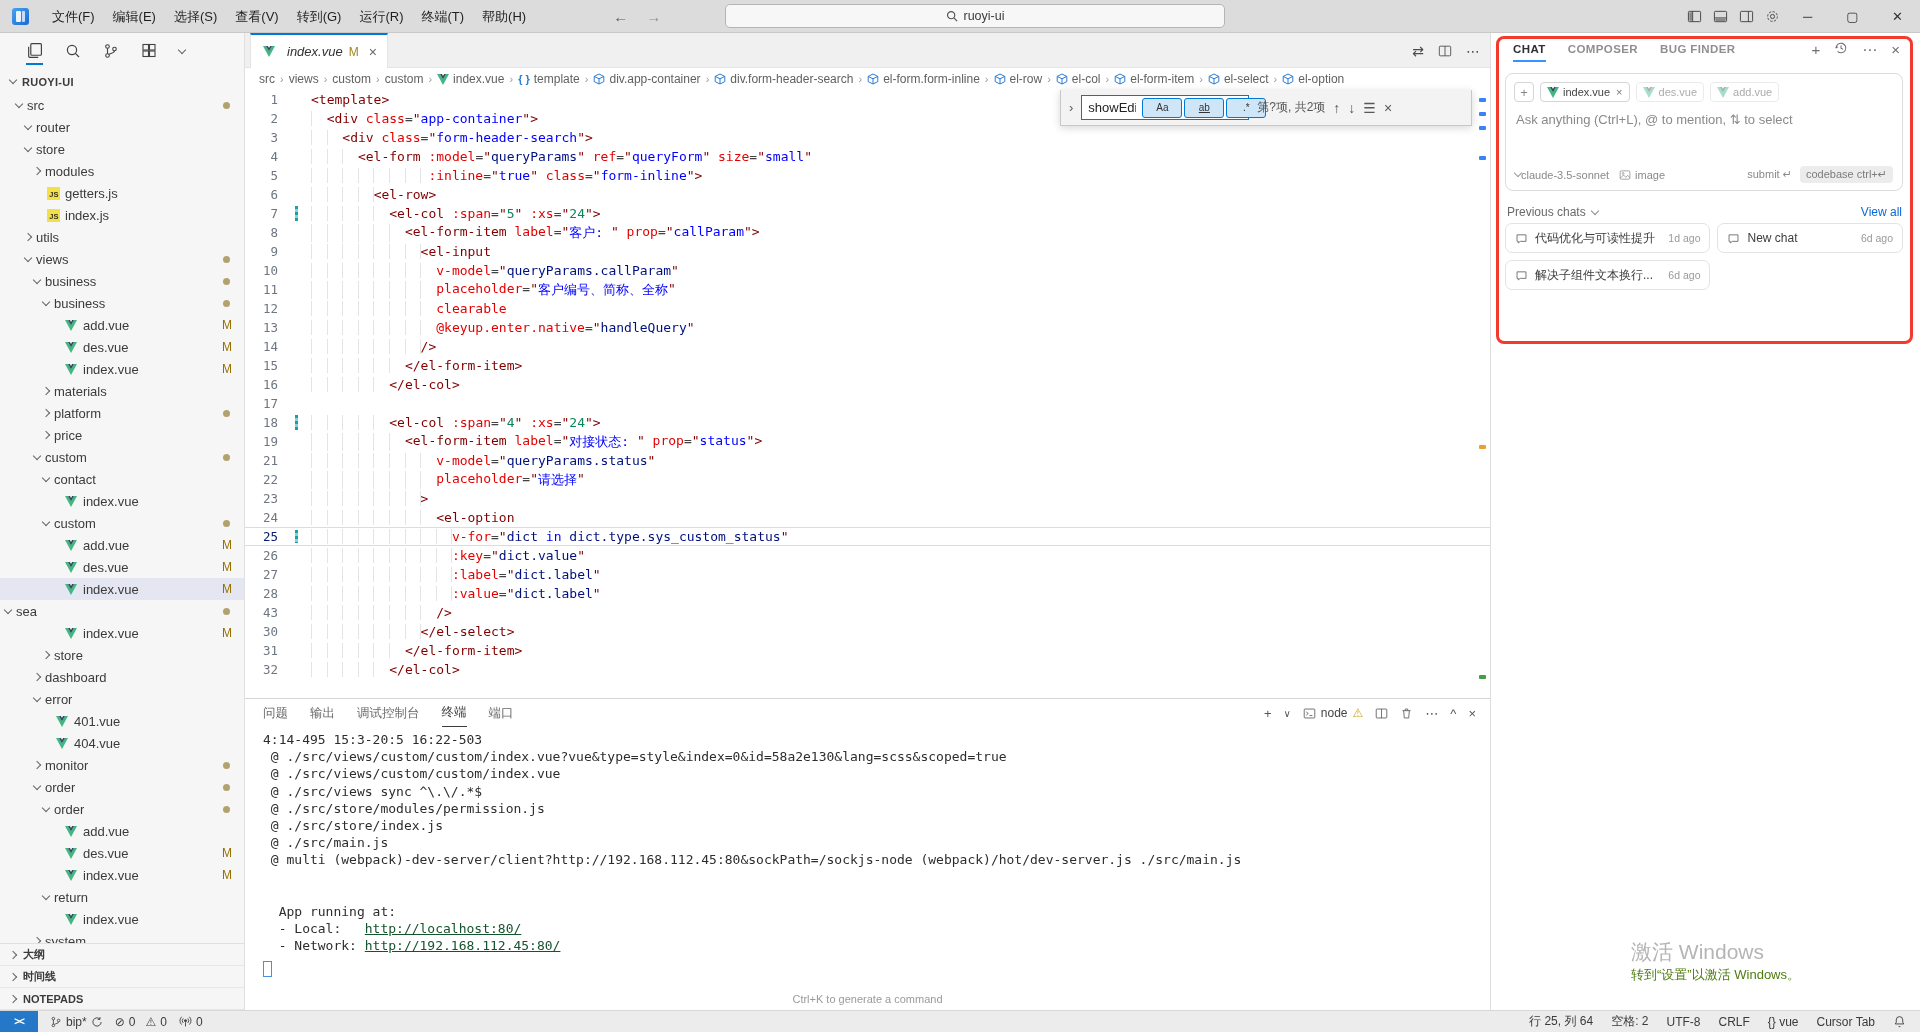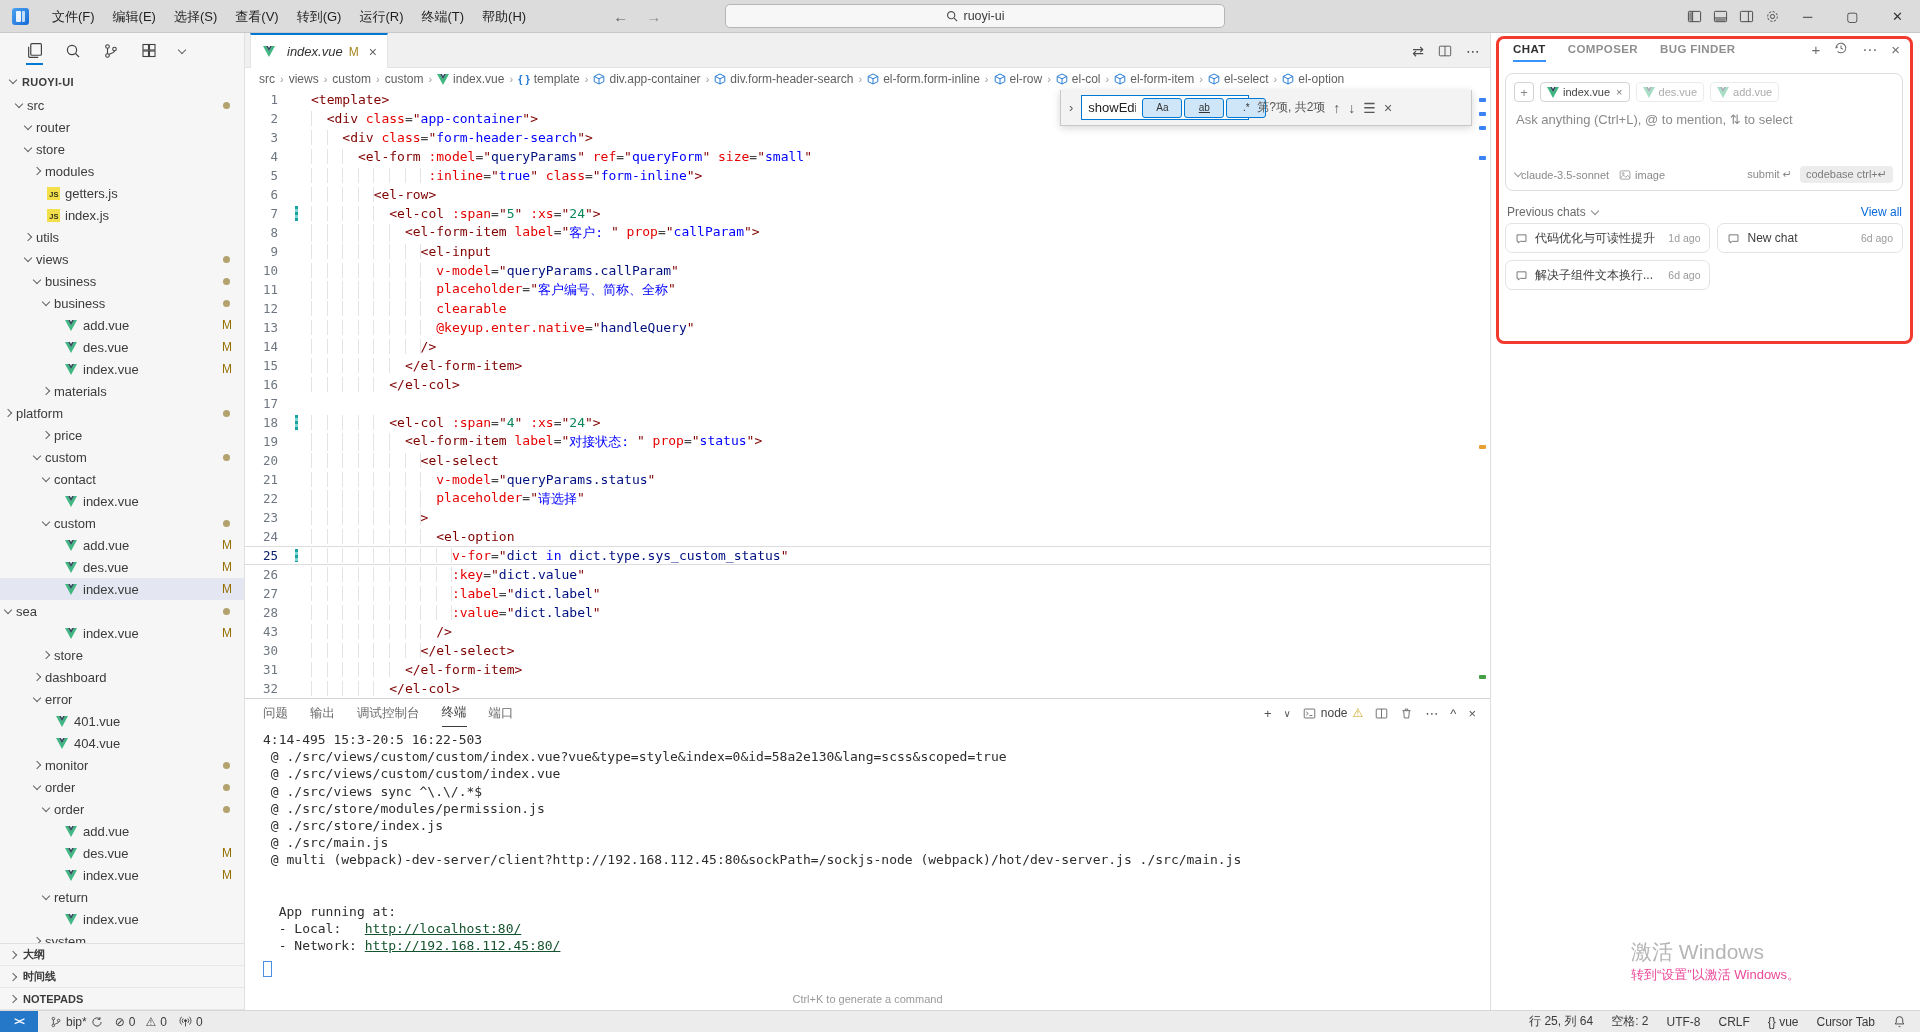--- a/index.html
+++ b/index.html
@@ -105,21 +105,21 @@
   .cardfoot { position:absolute; left:0; bottom:7px; width:100%; display:flex; align-items:center; padding:0 9px; font-size:11px; color:#8a8a8a; gap:10px; }
   .foot-right { margin-left:auto; display:flex; align-items:center; gap:8px; }
   .cbbadge { background:#ececec; border-radius:4px; padding:2px 6px; color:#7c7c7c; }
   .prevrow { position:absolute; left:16px; right:18px; top:172px; display:flex; align-items:center; font-size:12px; color:#6a6a6a; }
   .viewall { margin-left:auto; color:#0969da; }
   .chatcards { position:absolute; left:14px; right:16px; top:190px; display:grid; grid-template-columns:51.5% 46.5%; gap:7px; }
   .ccard { height:30px; border:1px solid #e3e3e3; border-radius:7px; display:flex; align-items:center; gap:7px; padding:0 9px; background:#fff; }
   .ccard .ctitle { font-size:12px; color:#3c3c3c; white-space:nowrap; overflow:hidden; }
   .ccard .ctime { margin-left:auto; font-size:10.5px; color:#9a9a9a; white-space:nowrap; }
   .wm1 { position:absolute; left:140px; top:905px; font-size:21px; color:#b5b5b5; }
-  .wm2 { position:absolute; left:140px; top:933px; font-size:13px; color:#ec4899; }
+  .wm2 { position:absolute; left:140px; top:933px; font-size:13px; color:#4d7c0f; }
   .wm3 { position:absolute; left:22px; top:942px; font-size:30px; font-weight:bold; color:#dedede; text-shadow:1px 1px 0 #a9a9a9, -1px -1px 0 #f7f7f7; white-space:nowrap; }
 
   
   .statusbar { position:absolute; left:0; top:1010px; width:1920px; height:22px; background:#ececec; border-top:1px solid #d7d7d7; display:flex; align-items:center; font-size:12px; color:#3b3b3b; }
   .remote { width:38px; height:22px; background:#2577c8; color:#fff; font-size:10px; font-weight:bold; display:flex; align-items:center; justify-content:center; letter-spacing:-1px; }
   .sb-item { display:flex; align-items:center; gap:4px; margin-left:12px; }
   .sb-right { margin-left:auto; display:flex; align-items:center; gap:18px; padding-right:14px; }
   svg { display:block; }
 </style>
 </head>
@@ -320,21 +320,21 @@
           </span>
           <span class="tlabel">index.vue</span>
           <span class="tbadge">M</span>
         </div>
         <div class="trow" style="padding-left: 38px;">
           <span class="chevbox">
             <span class="chev closed"></span>
           </span>
           <span class="tlabel">materials</span>
         </div>
-        <div class="trow" style="">
+        <div class="trow" style="padding-left: 38px;">
           <span class="chevbox">
             <span class="chev closed"></span>
           </span>
           <span class="tlabel">platform</span>
           <span class="tdot"></span>
         </div>
         <div class="trow" style="padding-left: 38px;">
           <span class="chevbox">
             <span class="chev closed"></span>
           </span>
@@ -700,21 +700,20 @@
         <div class="cl"><span class="ln">10</span><span class="mk"></span><span class="ct"><span class="ind" style="background-image: repeating-linear-gradient(to right, rgb(228, 228, 228) 0px, rgb(228, 228, 228) 1px, transparent 1px, transparent 15.6px);">                </span><span class="tk-a">v-model</span><span class="tk-e">=</span><span class="tk-q">"</span><span class="tk-x">queryParams.callParam</span><span class="tk-q">"</span></span></div>
         <div class="cl"><span class="ln">11</span><span class="mk"></span><span class="ct"><span class="ind" style="background-image: repeating-linear-gradient(to right, rgb(228, 228, 228) 0px, rgb(228, 228, 228) 1px, transparent 1px, transparent 15.6px);">                </span><span class="tk-a">placeholder</span><span class="tk-e">=</span><span class="tk-q">"</span><span class="tk-v">客户编号、简称、全称</span><span class="tk-q">"</span></span></div>
         <div class="cl"><span class="ln">12</span><span class="mk"></span><span class="ct"><span class="ind" style="background-image: repeating-linear-gradient(to right, rgb(228, 228, 228) 0px, rgb(228, 228, 228) 1px, transparent 1px, transparent 15.6px);">                </span><span class="tk-a">clearable</span></span></div>
         <div class="cl"><span class="ln">13</span><span class="mk"></span><span class="ct"><span class="ind" style="background-image: repeating-linear-gradient(to right, rgb(228, 228, 228) 0px, rgb(228, 228, 228) 1px, transparent 1px, transparent 15.6px);">                </span><span class="tk-a">@keyup.enter.native</span><span class="tk-e">=</span><span class="tk-q">"</span><span class="tk-x">handleQuery</span><span class="tk-q">"</span></span></div>
         <div class="cl"><span class="ln">14</span><span class="mk"></span><span class="ct"><span class="ind" style="background-image: repeating-linear-gradient(to right, rgb(228, 228, 228) 0px, rgb(228, 228, 228) 1px, transparent 1px, transparent 15.6px);">              </span><span class="tk-t">/&gt;</span></span></div>
         <div class="cl"><span class="ln">15</span><span class="mk"></span><span class="ct"><span class="ind" style="background-image: repeating-linear-gradient(to right, rgb(228, 228, 228) 0px, rgb(228, 228, 228) 1px, transparent 1px, transparent 15.6px);">            </span><span class="tk-t">&lt;/el-form-item&gt;</span></span></div>
         <div class="cl"><span class="ln">16</span><span class="mk"></span><span class="ct"><span class="ind" style="background-image: repeating-linear-gradient(to right, rgb(228, 228, 228) 0px, rgb(228, 228, 228) 1px, transparent 1px, transparent 15.6px);">          </span><span class="tk-t">&lt;/el-col&gt;</span></span></div>
         <div class="cl"><span class="ln">17</span><span class="mk"></span><span class="ct"><span class="ind"></span></span></div>
         <div class="cl"><span class="ln">18</span><span class="mk mark"></span><span class="ct"><span class="ind" style="background-image: repeating-linear-gradient(to right, rgb(228, 228, 228) 0px, rgb(228, 228, 228) 1px, transparent 1px, transparent 15.6px);">          </span><span class="tk-t">&lt;el-col </span><span class="tk-a">:span</span><span class="tk-e">=</span><span class="tk-q">"</span><span class="tk-n">4</span><span class="tk-q">" </span><span class="tk-a">:xs</span><span class="tk-e">=</span><span class="tk-q">"</span><span class="tk-n">24</span><span class="tk-q">"</span><span class="tk-t">&gt;</span></span></div>
         <div class="cl"><span class="ln">19</span><span class="mk"></span><span class="ct"><span class="ind" style="background-image: repeating-linear-gradient(to right, rgb(228, 228, 228) 0px, rgb(228, 228, 228) 1px, transparent 1px, transparent 15.6px);">            </span><span class="tk-t">&lt;el-form-item </span><span class="tk-a">label</span><span class="tk-e">=</span><span class="tk-q">"</span><span class="tk-v">对接状态: </span><span class="tk-q">" </span><span class="tk-a">prop</span><span class="tk-e">=</span><span class="tk-q">"</span><span class="tk-v">status</span><span class="tk-q">"</span><span class="tk-t">&gt;</span></span></div>
-        <div class="cl"><span class="ln">20</span><span class="mk"></span><span class="ct"><span class="ind" style="background-image: repeating-linear-gradient(to right, rgb(228, 228, 228) 0px, rgb(228, 228, 228) 1px, transparent 1px, transparent 15.6px);">              </span><span class="tk-t">&lt;el-select</span></span></div>
         <div class="cl"><span class="ln">21</span><span class="mk"></span><span class="ct"><span class="ind" style="background-image: repeating-linear-gradient(to right, rgb(228, 228, 228) 0px, rgb(228, 228, 228) 1px, transparent 1px, transparent 15.6px);">                </span><span class="tk-a">v-model</span><span class="tk-e">=</span><span class="tk-q">"</span><span class="tk-x">queryParams.status</span><span class="tk-q">"</span></span></div>
         <div class="cl"><span class="ln">22</span><span class="mk"></span><span class="ct"><span class="ind" style="background-image: repeating-linear-gradient(to right, rgb(228, 228, 228) 0px, rgb(228, 228, 228) 1px, transparent 1px, transparent 15.6px);">                </span><span class="tk-a">placeholder</span><span class="tk-e">=</span><span class="tk-q">"</span><span class="tk-v">请选择</span><span class="tk-q">"</span></span></div>
         <div class="cl"><span class="ln">23</span><span class="mk"></span><span class="ct"><span class="ind" style="background-image: repeating-linear-gradient(to right, rgb(228, 228, 228) 0px, rgb(228, 228, 228) 1px, transparent 1px, transparent 15.6px);">              </span><span class="tk-t">&gt;</span></span></div>
         <div class="cl"><span class="ln">24</span><span class="mk"></span><span class="ct"><span class="ind" style="background-image: repeating-linear-gradient(to right, rgb(228, 228, 228) 0px, rgb(228, 228, 228) 1px, transparent 1px, transparent 15.6px);">                </span><span class="tk-t">&lt;el-option</span></span></div>
         <div class="cl cur"><span class="ln">25</span><span class="mk mark"></span><span class="ct"><span class="ind" style="background-image: repeating-linear-gradient(to right, rgb(228, 228, 228) 0px, rgb(228, 228, 228) 1px, transparent 1px, transparent 15.6px);">                  </span><span class="tk-a">v-for</span><span class="tk-e">=</span><span class="tk-q">"</span><span class="tk-x">dict</span><span class="tk-k"> in </span><span class="tk-x">dict.type.sys_custom_status</span><span class="tk-q">"</span></span></div>
         <div class="cl"><span class="ln">26</span><span class="mk"></span><span class="ct"><span class="ind" style="background-image: repeating-linear-gradient(to right, rgb(228, 228, 228) 0px, rgb(228, 228, 228) 1px, transparent 1px, transparent 15.6px);">                  </span><span class="tk-a">:key</span><span class="tk-e">=</span><span class="tk-q">"</span><span class="tk-x">dict.value</span><span class="tk-q">"</span></span></div>
         <div class="cl"><span class="ln">27</span><span class="mk"></span><span class="ct"><span class="ind" style="background-image: repeating-linear-gradient(to right, rgb(228, 228, 228) 0px, rgb(228, 228, 228) 1px, transparent 1px, transparent 15.6px);">                  </span><span class="tk-a">:label</span><span class="tk-e">=</span><span class="tk-q">"</span><span class="tk-x">dict.label</span><span class="tk-q">"</span></span></div>
         <div class="cl"><span class="ln">28</span><span class="mk"></span><span class="ct"><span class="ind" style="background-image: repeating-linear-gradient(to right, rgb(228, 228, 228) 0px, rgb(228, 228, 228) 1px, transparent 1px, transparent 15.6px);">                  </span><span class="tk-a">:value</span><span class="tk-e">=</span><span class="tk-q">"</span><span class="tk-x">dict.label</span><span class="tk-q">"</span></span></div>
         <div class="cl"><span class="ln">43</span><span class="mk"></span><span class="ct"><span class="ind" style="background-image: repeating-linear-gradient(to right, rgb(228, 228, 228) 0px, rgb(228, 228, 228) 1px, transparent 1px, transparent 15.6px);">                </span><span class="tk-t">/&gt;</span></span></div>
         <div class="cl"><span class="ln">30</span><span class="mk"></span><span class="ct"><span class="ind" style="background-image: repeating-linear-gradient(to right, rgb(228, 228, 228) 0px, rgb(228, 228, 228) 1px, transparent 1px, transparent 15.6px);">              </span><span class="tk-t">&lt;/el-select&gt;</span></span></div>

